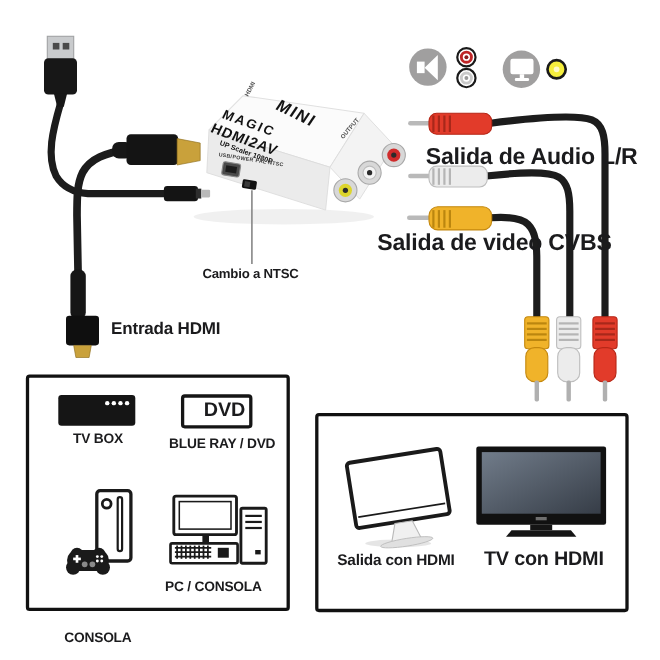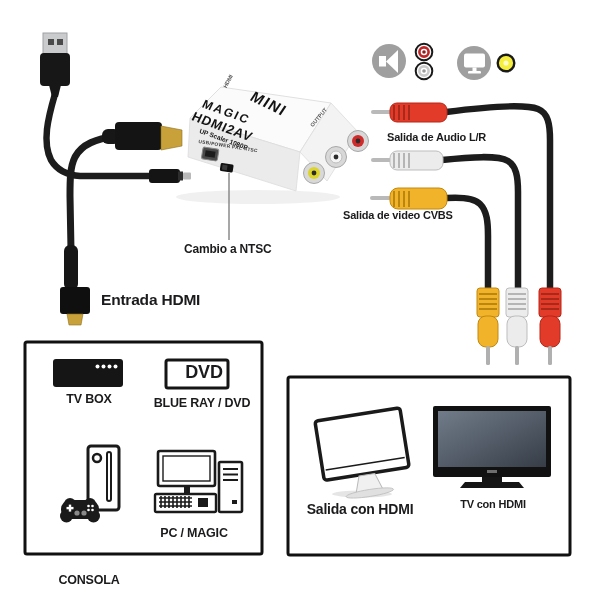--- a/index.html
+++ b/index.html
@@ -2,21 +2,21 @@
 <html><head>
 <meta charset="utf-8">
 <style>
   html,body{margin:0;padding:0;background:#fff;}
   #stage{
     position:relative;width:600px;height:600px;background:#ffffff;overflow:hidden;
     font-family:"Liberation Sans", sans-serif;color:#1b1b1d;
   }
   #gfx{position:absolute;left:0;top:0;}
   .lbl{position:absolute;font-weight:700;white-space:nowrap;color:#1b1b1d;letter-spacing:-0.2px;}
-  .callout{font-size:11px;}
+  .callout{font-size:21px;}
   .boxlbl{font-size:12.5px;text-align:center;}
   .devtxt{position:absolute;white-space:nowrap;color:#121212;transform-origin:left top;}
 </style>
 </head>
 <body>
 
 <div id="stage">
 
 <svg id="gfx" width="600" height="600" viewBox="0 0 600 600">
   <defs>
@@ -291,18 +291,18 @@
 <div class="devtxt" style="left:196px;top:109px;font-size:13px;font-weight:800;letter-spacing:0.8px;transform:rotate(20deg) skewX(-6deg);">HDMI2AV</div>
 <div class="devtxt" style="left:201px;top:127px;font-size:6.5px;font-weight:700;transform:rotate(20deg);">UP Scaler 1080P</div>
 <div class="devtxt" style="left:222px;top:86px;font-size:5.5px;font-weight:700;color:#555;transform:rotate(-62deg);">HDMI</div>
 <div class="devtxt" style="left:309px;top:124px;font-size:5.5px;font-weight:700;color:#555;transform:rotate(-50deg);">OUTPUT</div>
 <div class="devtxt" style="left:199px;top:139px;font-size:4.8px;font-weight:700;color:#3a3a3a;letter-spacing:0.3px;transform:rotate(9deg);">USB/POWER PAL NTSC</div>
 
 <div class="lbl" style="left:166px;top:362px;width:76px;font-size:18px;font-weight:800;text-align:center;">DVD</div>
 <div class="lbl boxlbl" style="left:47px;top:392px;width:84px;">TV BOX</div>
 <div class="lbl boxlbl" style="left:148px;top:396px;width:108px;">BLUE RAY / DVD</div>
 <div class="lbl boxlbl" style="left:47px;top:526px;width:84px;margin-top:47px;">CONSOLA</div>
-<div class="lbl boxlbl" style="left:140px;top:526px;width:108px;">PC / MAGIC</div>
+<div class="lbl boxlbl" style="left:140px;top:526px;width:108px;">PC / CONSOLA</div>
 
 <div class="lbl" style="left:296px;top:501px;width:128px;font-size:14px;text-align:center;">Salida con HDMI</div>
-<div class="lbl" style="left:440px;top:498px;width:106px;font-size:11px;text-align:center;">TV con HDMI</div>
+<div class="lbl" style="left:440px;top:498px;width:106px;font-size:18px;text-align:left;">TV con HDMI</div>
 
 </div>
 
 </body></html>

